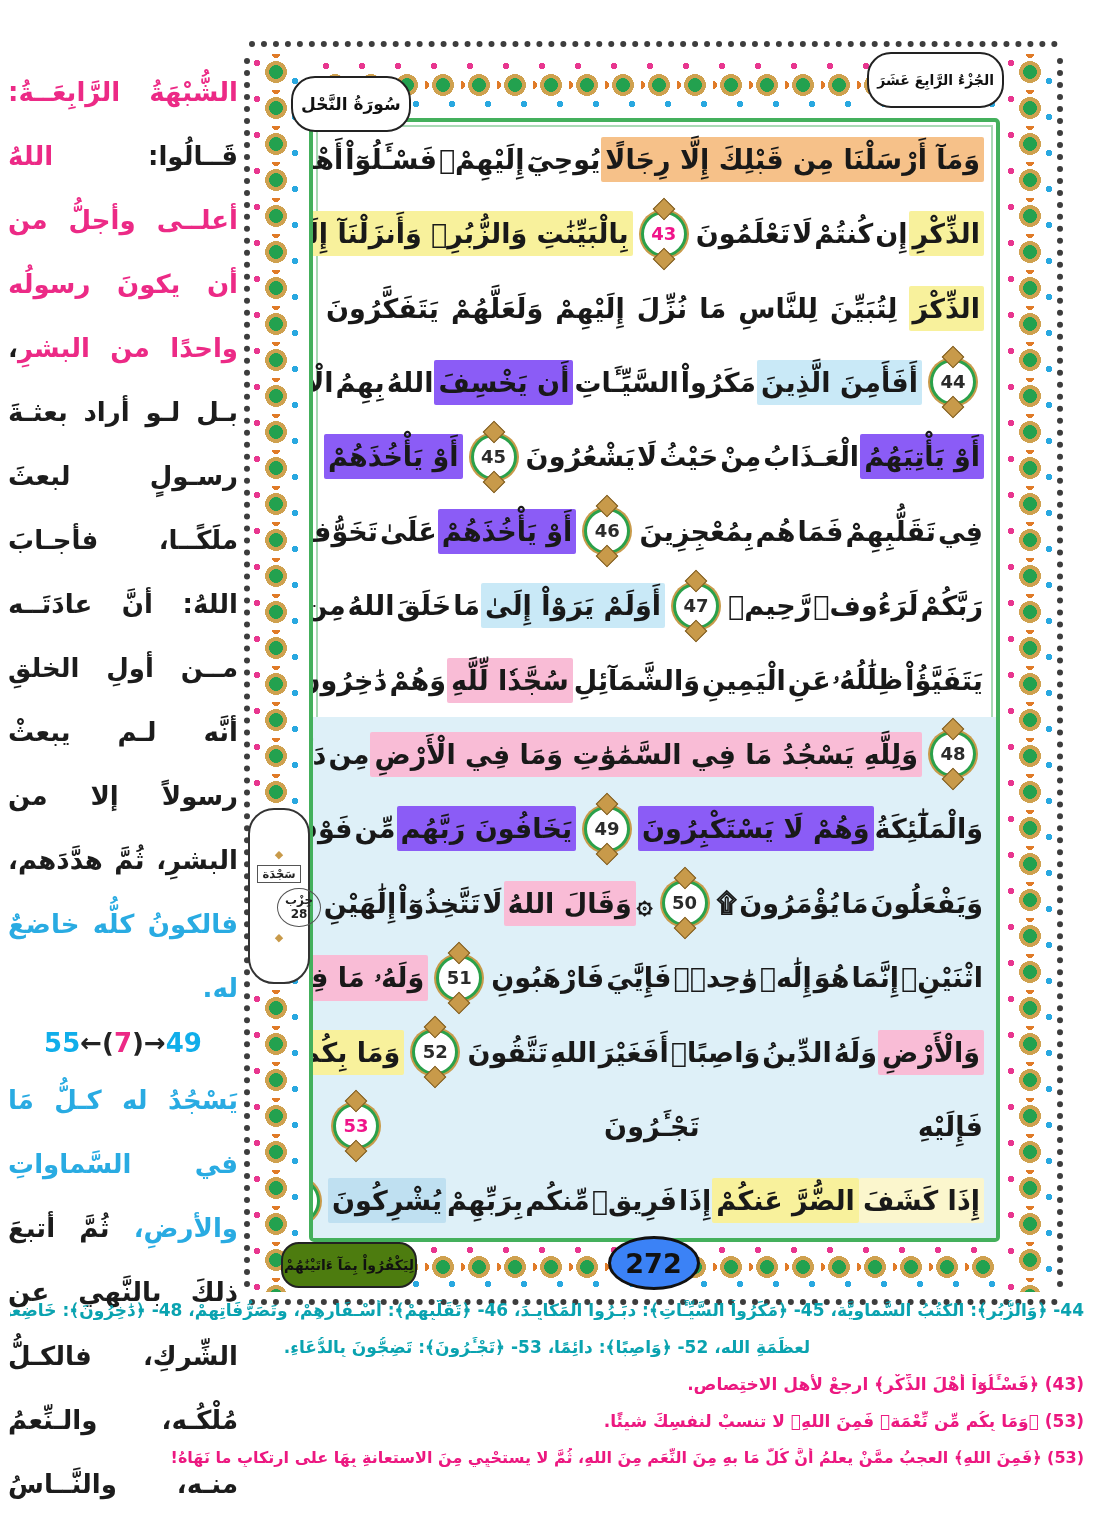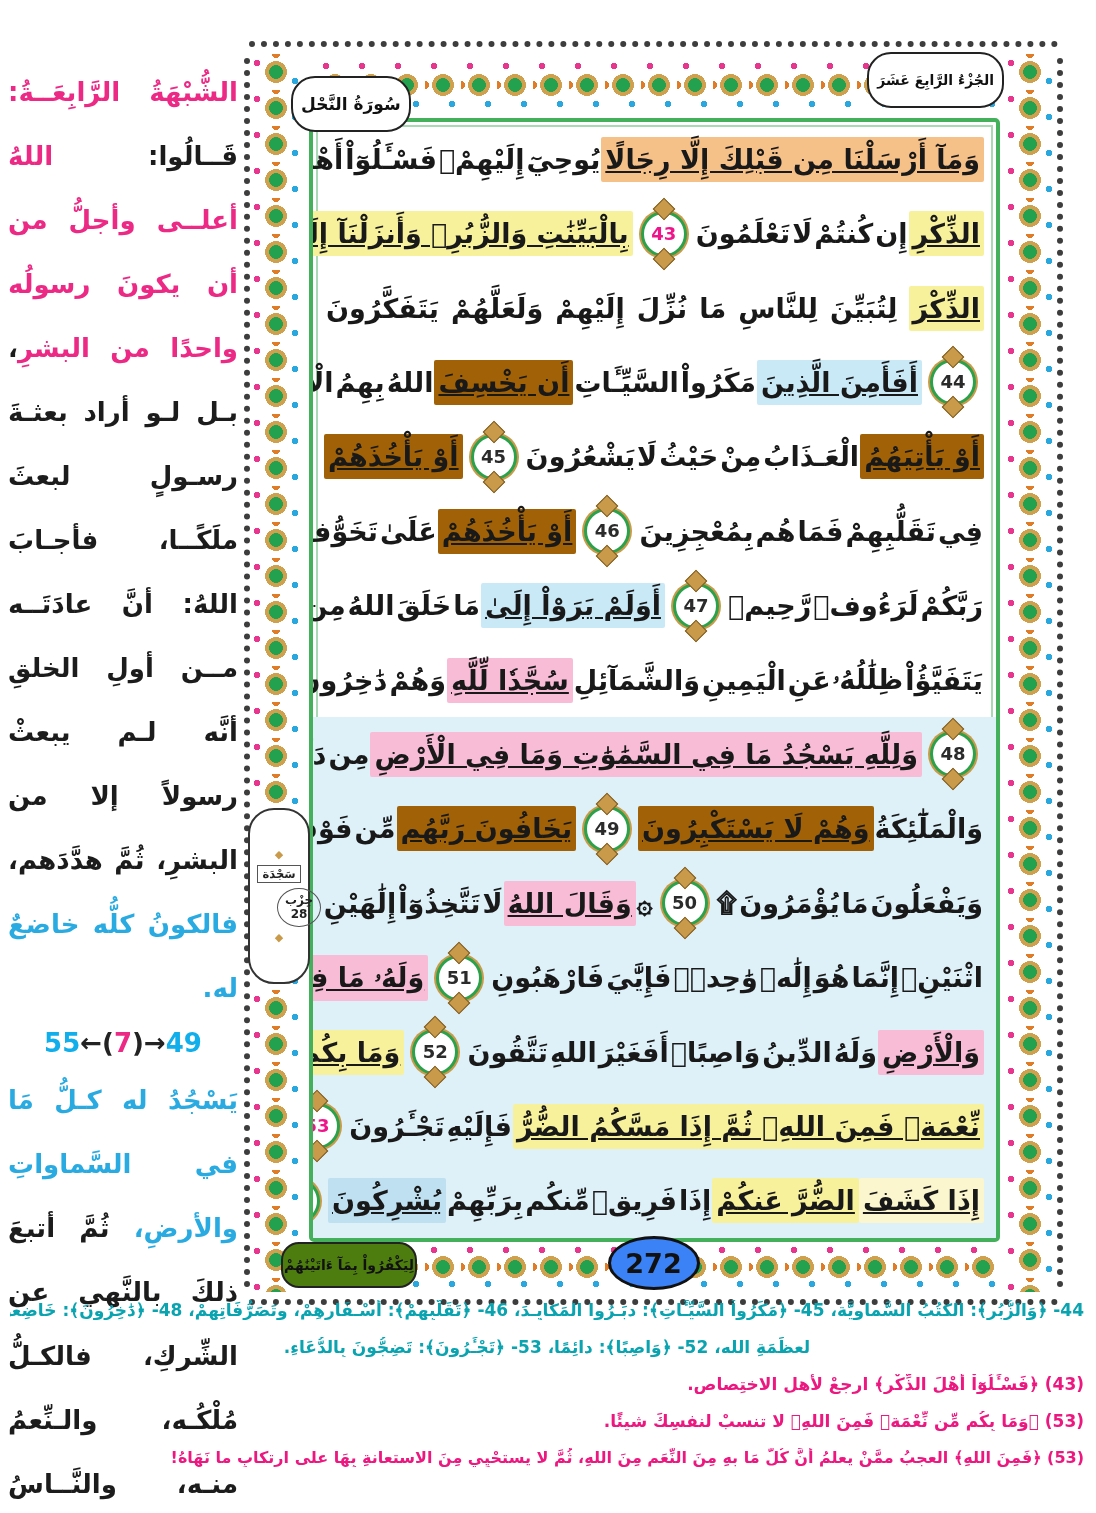--- a/index.html
+++ b/index.html
@@ -60,26 +60,26 @@
   .inner{position:absolute;top:80px;left:64px;right:62px;bottom:50px;
     border:4px solid #44b05c;border-radius:5px;
     box-shadow:inset 0 0 0 3px #ffffff,inset 0 0 0 5px #a8d9b4;
     display:flex;flex-direction:column;overflow:hidden;background:#fff;}
 
   
   .qline{flex:1;display:flex;align-items:center;justify-content:space-between;direction:rtl;
     padding:0 12px;font-size:27px;font-weight:600;color:#191919;white-space:nowrap;}
   .bg-blue{background:#def0f8;}
   .bg-white{background:transparent;}
-  .seg{padding:7px 4px;border-radius:2px;text-decoration:underline;}
+  .seg{padding:7px 4px;border-radius:2px;}
   .qword{padding:0 1px;}
   .hl-orange{background:#f6c189;}
   .hl-yellow{background:#f8f19c;}
   .hl-paleyellow{background:#fbf6cd;}
-  .hl-gray{background:#a16207;}
+  .hl-gray{background:#8b5cf6;}
   .hl-blue{background:#c9e9f7;}
   .hl-bluehl{background:#bfe0f1;}
   .hl-pink{background:#f9bcd6;}
 
   .marker{position:relative;flex:0 0 auto;width:40px;height:40px;border-radius:50%;background:#fff;
     border:3px solid #2aa14a;box-shadow:0 0 0 2px #c89a4a;display:flex;align-items:center;
     justify-content:center;margin:0 8px;}
   .marker::before,.marker::after{content:"";position:absolute;left:50%;width:14px;height:14px;
     background:#c89a4a;border:1px solid #7a5a20;transform:translateX(-50%) rotate(45deg);z-index:1;}
   .marker::before{top:-13px;}
@@ -275,21 +275,20 @@
           <span class="qword">وَاصِبًاۚ</span>
           <span class="qword">أَفَغَيْرَ</span>
           <span class="qword">اللهِ</span>
           <span class="qword">تَتَّقُونَ</span>
           <span class="marker">
             <span class="mnum">52</span>
           </span>
           <span class="seg hl-yellow">وَمَا بِكُم مِّن</span>
         </div>
         <div class="qline bg-blue">
-          <span class="seg hl-yellow">نِّعْمَةٖ فَمِنَ اللهِۖ ثُمَّ إِذَا مَسَّكُمُ الضُّرُّ</span>
           <span class="qword">فَإِلَيْهِ</span>
           <span class="qword">تَجْـَٔرُونَ</span>
           <span class="marker">
             <span class="mnum mpink">53</span>
           </span>
         </div>
         <div class="qline bg-blue">
           <span class="seg hl-paleyellow">إِذَا كَشَفَ</span>
           <span class="seg hl-yellow">الضُّرَّ عَنكُمْ</span>
           <span class="qword">إِذَا</span>

